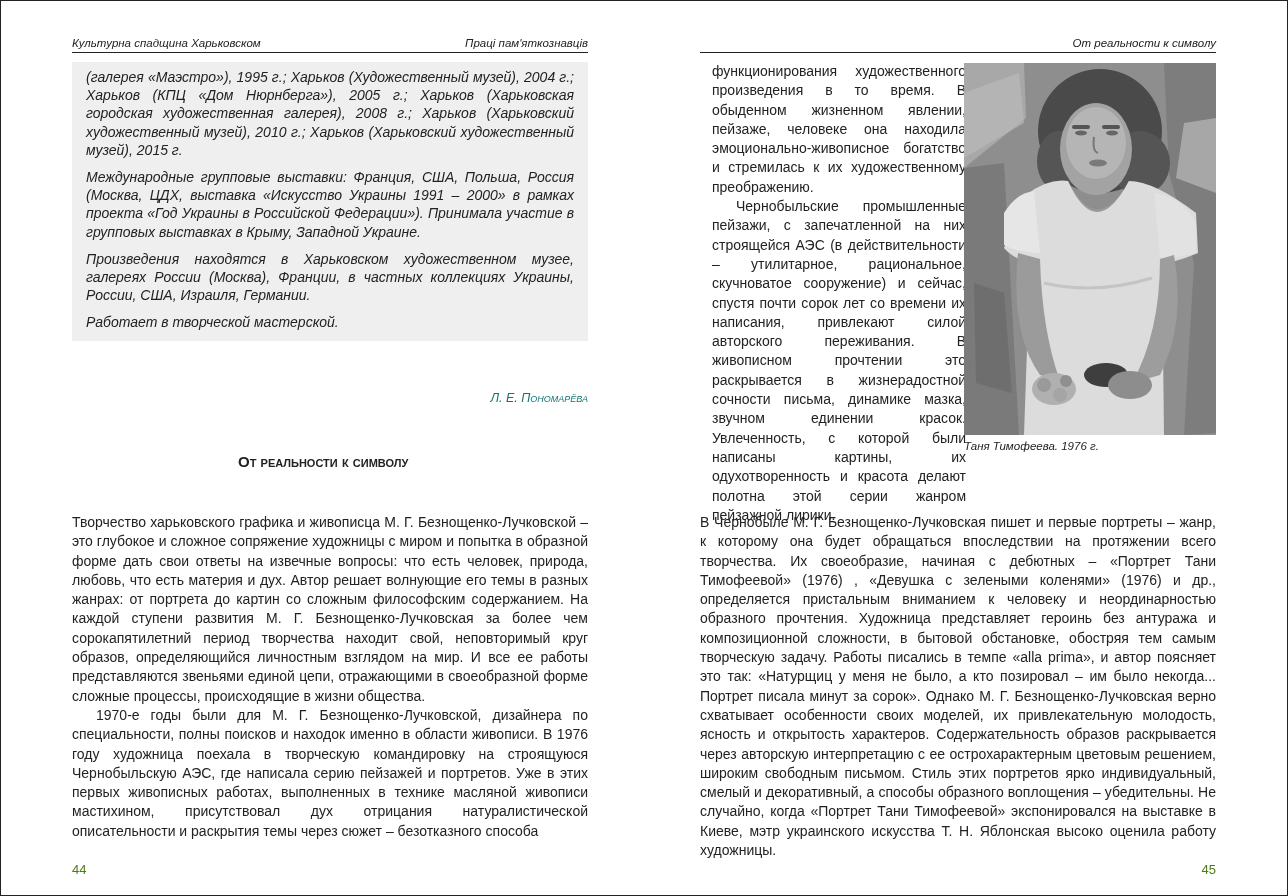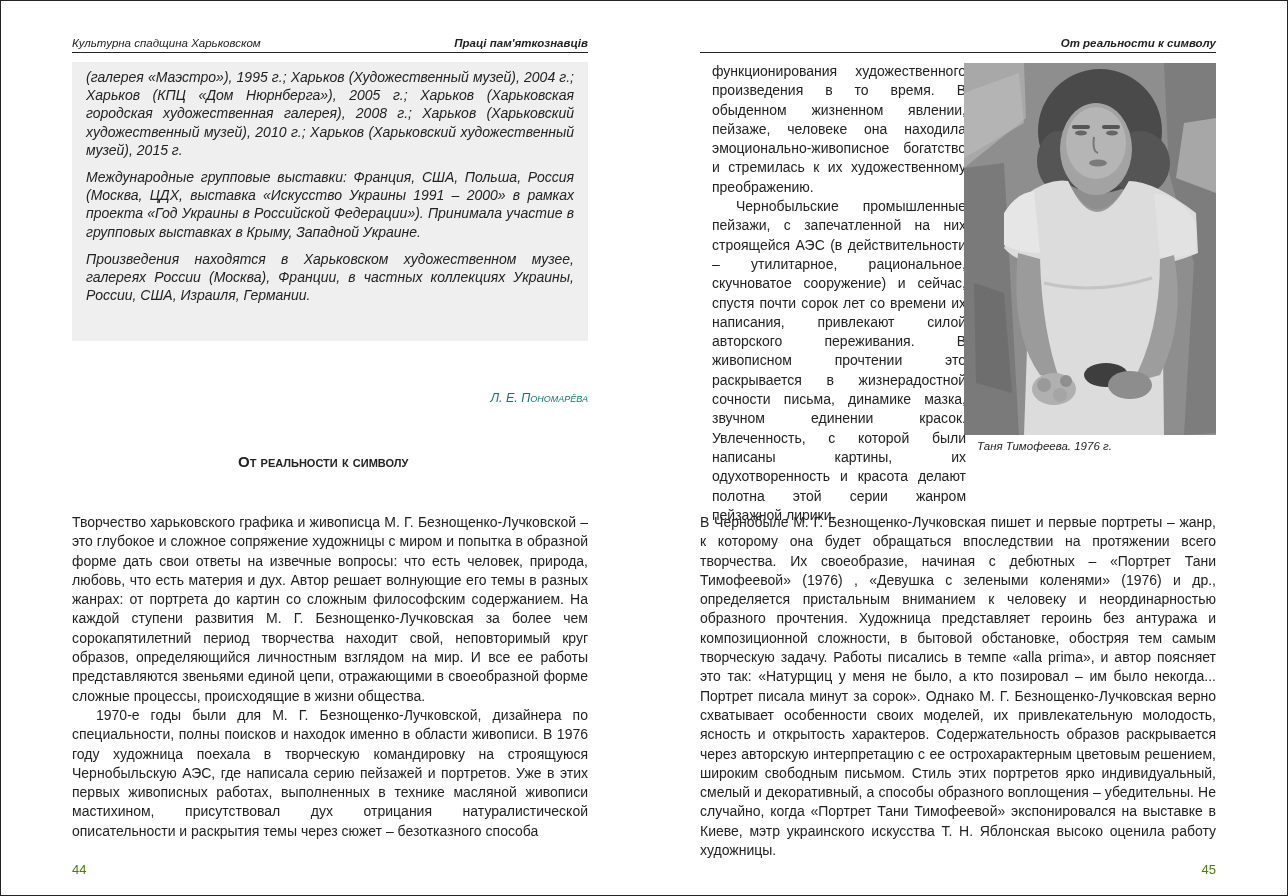--- a/index.html
+++ b/index.html
@@ -13,21 +13,21 @@
   }
   .page { position: absolute; top: 0; height: 896px; }
   .page-left { left: 72px; width: 516px; }
   .page-right { left: 700px; width: 516px; }
 
   .running-head {
     position: absolute; top: 36px; left: 0; right: 0; height: 16px;
     border-bottom: 1px solid #222; font-style: italic; font-size: 11.5px; color: #222;
   }
   .running-head .rh-left { position: absolute; left: 0; top: 1px; }
-  .running-head .rh-right { position: absolute; right: 0; top: 1px; font-weight: bold; }
+  .running-head .rh-right { position: absolute; right: 0; top: 1px; }
 
   .bio-box {
     position: absolute; top: 62px; left: 0; width: 516px; height: 279px;
     background: #efefef; box-sizing: border-box; padding: 6px 14px 16px 14px;
     font-style: italic; font-size: 14px; line-height: 18.2px; color: #222;
   }
   .bio-box p { margin: 0 0 9px 0; text-align: justify; }
 
   .author {
     position: absolute; top: 391px; right: 0; font-size: 12.5px; font-weight: normal; font-style: italic;
@@ -50,37 +50,38 @@
 
   .page-number { position: absolute; top: 862px; font-size: 13px; color: #4d7c0f; }
   .pn-left { left: 0; }
   .pn-right { right: 0; }
 
   .right-col-narrow { position: absolute; top: 62px; left: 12px; width: 254px; }
   .right-body-wide { position: absolute; top: 482px; left: 0; width: 516px; margin-top: 31px; }
 
   .figure { position: absolute; top: 63px; left: 264px; width: 252px; }
   .figure .pic { width: 252px; height: 372px; background: #8a8a8a; display: block; }
-  .figure .caption { font-style: italic; font-size: 11.5px; margin-top: 5px; color: #222; margin-left: 13px; }
+  .figure .caption { font-style: italic; font-size: 11.5px; margin-top: 5px; color: #222; }
 </style>
 </head>
 <body>
 
 <div class="frame"></div>
 
 <div class="page page-left">
   <div class="running-head">
     <span class="rh-left">Культурна спадщина Харьковском</span>
     <span class="rh-right">Праці пам'яткознавців</span>
   </div>
 
   <div class="bio-box">
     <p>(галерея «Маэстро»), 1995 г.; Харьков (Художественный музей), 2004 г.; Харьков (КПЦ «Дом Нюрнберга»), 2005 г.; Харьков (Харьковская городская художественная галерея), 2008 г.; Харьков (Харьковский художественный музей), 2010 г.; Харьков (Харьковский художественный музей), 2015 г.</p>
     <p>Международные групповые выставки: Франция, США, Польша, Россия (Москва, ЦДХ, выставка «Искусство Украины 1991 – 2000» в рамках проекта «Год Украины в Российской Федерации»). Принимала участие в групповых выставках в Крыму, Западной Украине.</p>
     <p>Произведения находятся в Харьковском художественном музее, галереях России (Москва), Франции, в частных коллекциях Украины, России, США, Израиля, Германии.</p>
+    <p>Работает в творческой мастерской.</p>
   </div>
 
   <div class="author">
     <span>Л. Е. </span><span class="sc">Пономарёва</span>
   </div>
 
   <div class="article-title">От реальности к символу</div>
 
   <div class="body-text left-body">
     <p>Творчество харьковского графика и живописца М. Г. Безнощенко-Лучковской – это глубокое и сложное сопряжение художницы с миром и попытка в образной форме дать свои ответы на извечные вопросы: что есть человек, природа, любовь, что есть материя и дух. Автор решает волнующие его темы в разных жанрах: от портрета до картин со сложным философским содержанием. На каждой ступени развития М. Г. Безнощенко-Лучковская за более чем сорокапятилетний период творчества находит свой, неповторимый круг образов, определяющийся личностным взглядом на мир. И все ее работы представляются звеньями единой цепи, отражающими в своеобразной форме сложные процессы, происходящие в жизни общества.</p>

